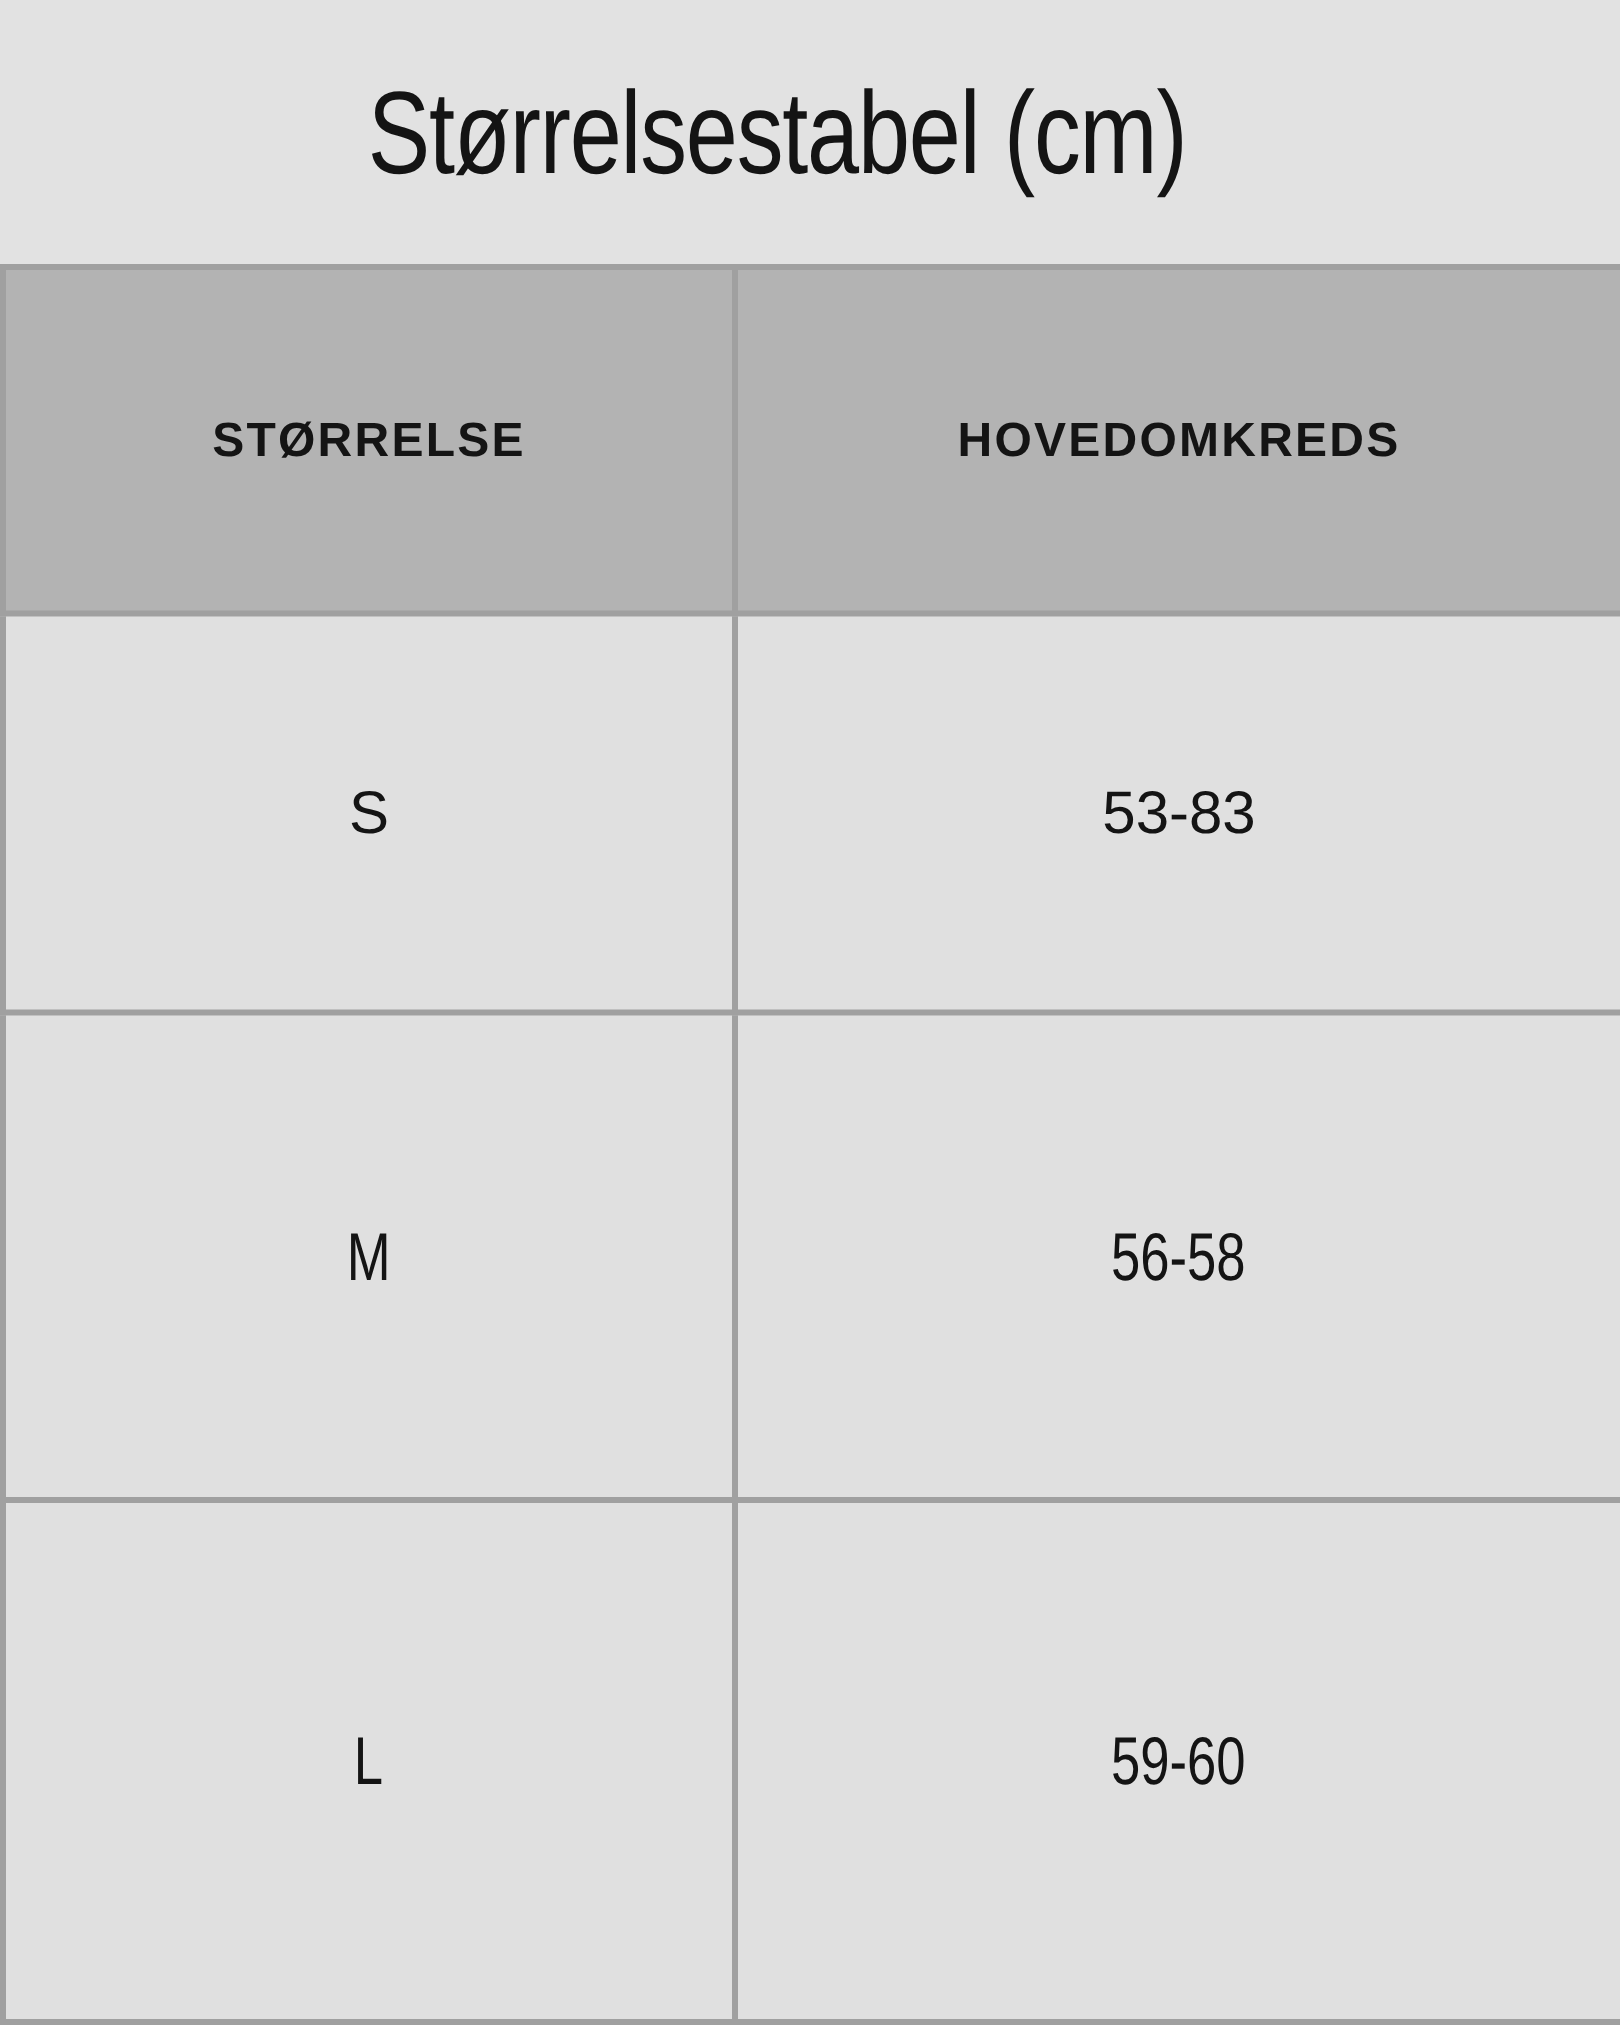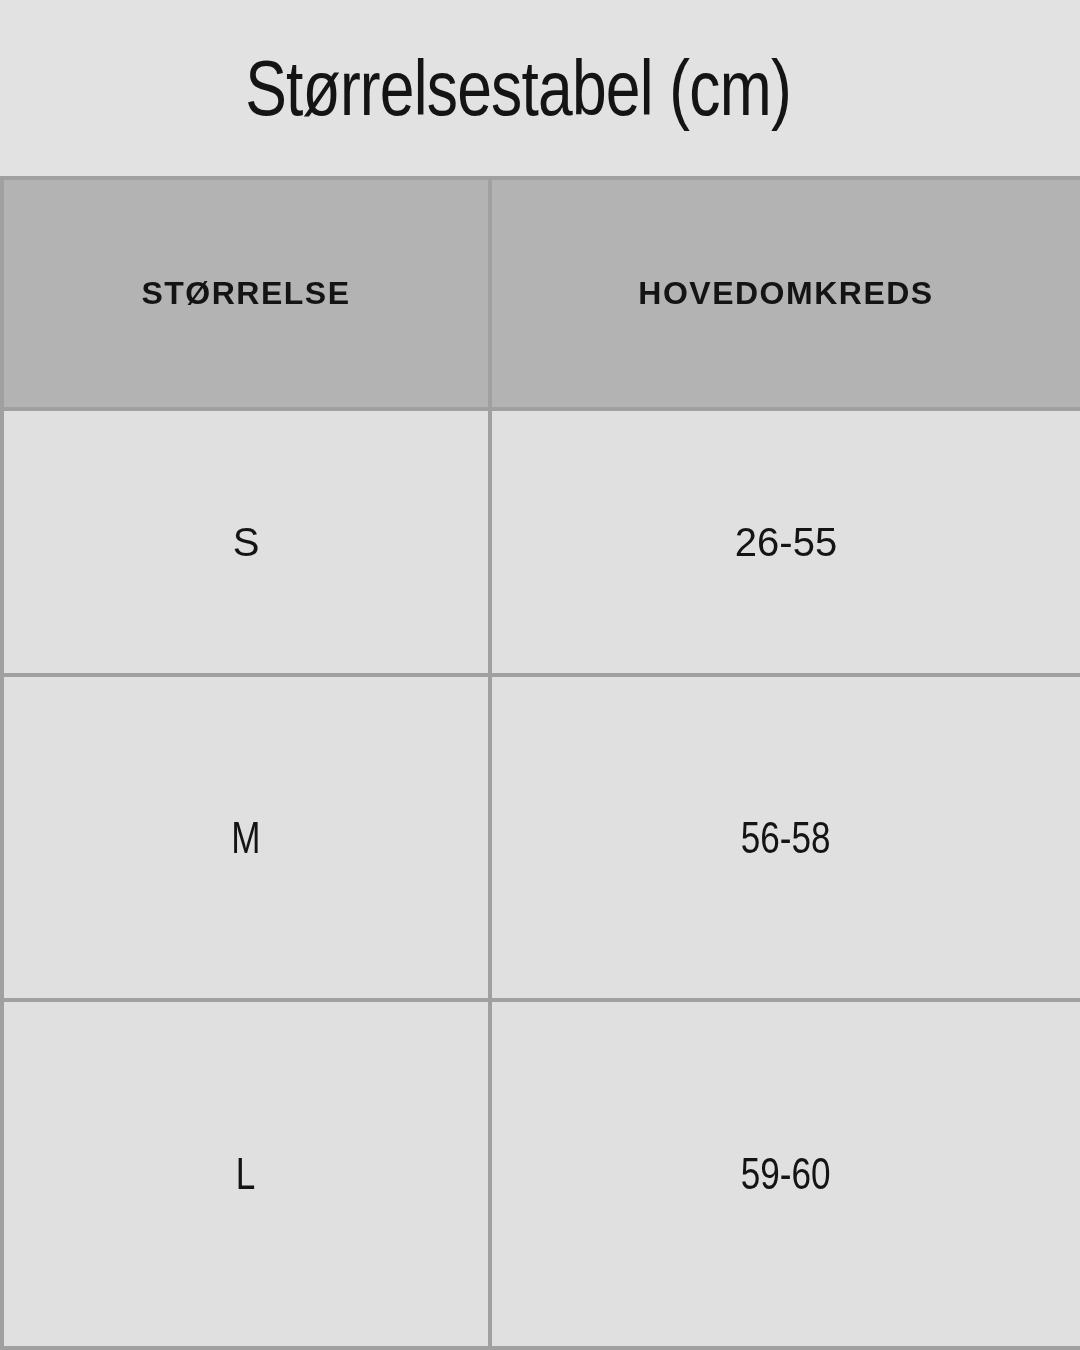--- a/index.html
+++ b/index.html
@@ -92,21 +92,21 @@
     </colgroup>
     <thead>
       <tr>
         <th><span>STØRRELSE</span></th>
         <th><span>HOVEDOMKREDS</span></th>
       </tr>
     </thead>
     <tbody>
       <tr>
         <td><span class="squeeze">S</span></td>
-        <td><span class="squeeze">26-55</span></td>
+        <td><span class="squeeze">53-83</span></td>
       </tr>
       <tr>
         <td><span class="squeeze">M</span></td>
         <td><span class="squeeze">56-58</span></td>
       </tr>
       <tr>
         <td><span class="squeeze">L</span></td>
         <td><span class="squeeze">59-60</span></td>
       </tr>
     </tbody>

